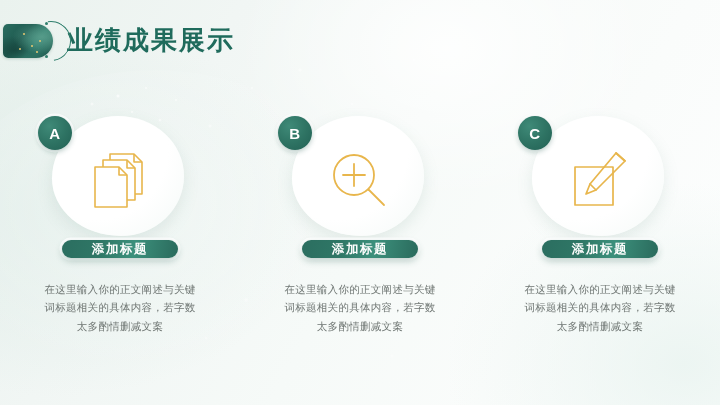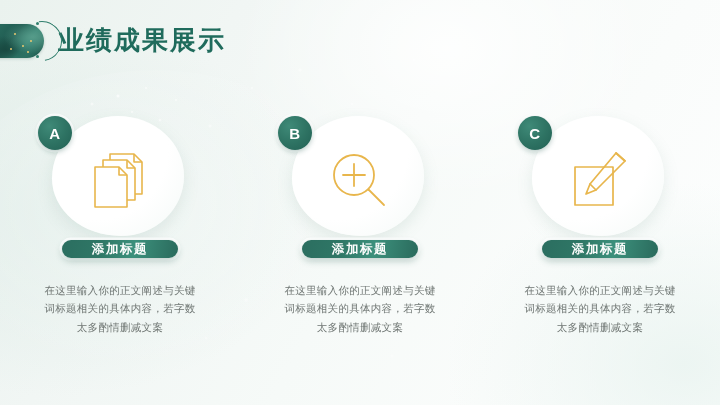--- a/index.html
+++ b/index.html
@@ -38,21 +38,21 @@
       radial-gradient(circle 2px at 392px 356px, rgba(255,255,255,.45), rgba(255,255,255,0)),
       radial-gradient(circle 1.6px at 560px 44px, rgba(255,255,255,.5), rgba(255,255,255,0)),
       radial-gradient(circle 2.2px at 648px 300px, rgba(255,255,255,.4), rgba(255,255,255,0));
   }
   .sheen{position:absolute;left:-60px;top:70px;width:430px;height:330px;
     border-radius:50%;
     background:radial-gradient(ellipse at 45% 40%, rgba(255,255,255,.42) 0%, rgba(255,255,255,0) 62%);
     pointer-events:none;}
 
   
-  .header{position:absolute;left:0;top:18px;height:44px;display:flex;align-items:center;}
+  .header{position:absolute;left:9px;top:18px;height:44px;display:flex;align-items:center;}
   .deco{position:relative;width:58px;height:40px;}
   .deco-slab{position:absolute;left:-6px;top:4px;width:50px;height:34px;border-radius:6px 20px 20px 6px;
     background:
       radial-gradient(ellipse 46px 26px at 78% 38%, rgba(92,160,142,.85) 0%, rgba(92,160,142,0) 64%),
       radial-gradient(ellipse 34px 20px at 24% 76%, rgba(23,70,62,.9) 0%, rgba(23,70,62,0) 70%),
       linear-gradient(130deg,#2a6d60 0%,#1f5a50 38%,#348272 62%,#1d5248 100%);
     box-shadow:0 1px 3px rgba(30,80,70,.22);}
   .deco-ring{position:absolute;left:22px;top:1px;width:38px;height:38px;border-radius:50%;
     border:1.6px solid #2f7e6c;border-left-color:transparent;border-bottom-color:transparent;
     transform:rotate(36deg);}
@@ -84,21 +84,21 @@
 
   .pill{position:relative;margin-top:-12px;width:116px;height:18px;border-radius:12px;
     background:linear-gradient(100deg,#2b6e60 0%,#2f7766 34%,#3c907c 62%,#2a6a5c 100%);
     box-shadow:0 3px 7px rgba(40,95,82,.3), 0 0 0 2.5px rgba(255,255,255,.9);
     display:flex;align-items:center;justify-content:center;
     color:#fdfdfd;font-size:12.5px;font-weight:bold;letter-spacing:1.6px;
     font-family:"DejaVu Sans","Liberation Sans",sans-serif;}
 
   .body{margin-top:23px;width:160px;text-align:center;
     font-size:10.5px;line-height:1.75;color:#6f7673;letter-spacing:.3px;
-    font-family:Liberation Sans, sans-serif;}
+    font-family:Liberation Mono, monospace;}
 </style>
 </head>
 <body>
 
 <div class="slide">
   <div class="speckles"></div>
   <div class="sheen"></div>
 
   <div class="header">
     <div class="deco">

